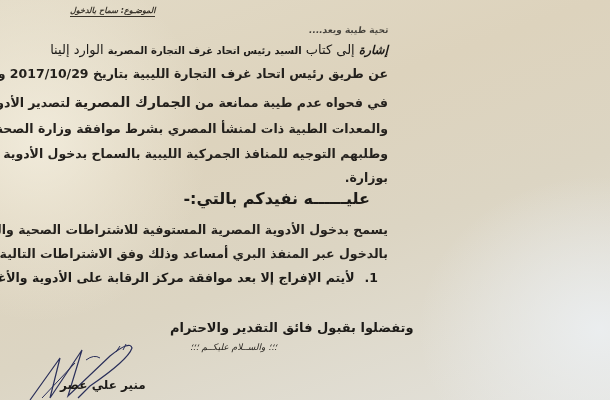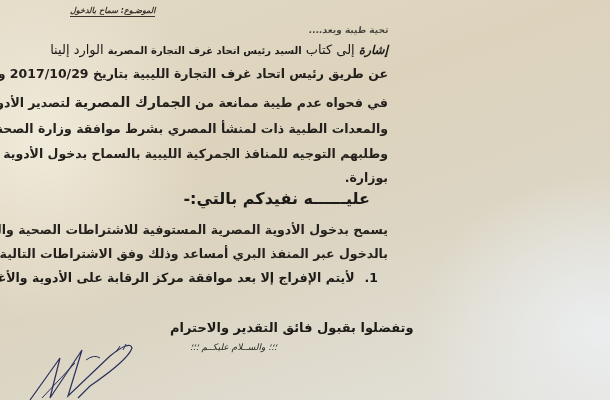--- a/index.html
+++ b/index.html
@@ -69,13 +69,14 @@
   </div>
 
   <div class="closing">وتفضلوا بقبول فائق التقدير والاحترام</div>
   <div class="salam">؛؛؛ والســلام عليكــم ؛؛؛</div>
 
   <svg class="signature" viewBox="0 0 130 62">
     <path d="M10 62 L40 20 L30 60 L62 12 L48 58 L90 18 Q110 2 112 10 Q108 22 70 48 L58 60" fill="none" stroke="#2a2f5a" stroke-width="1.2"></path>
     <path d="M22 60 L55 25 M66 22 Q74 16 80 20 M96 14 L100 8 M103 12 L106 6" fill="none" stroke="#2a2f5a" stroke-width="1"></path>
   </svg>
 
+  <div class="signer">منير علي عصر</div>
 </div>
 
 </body></html>

